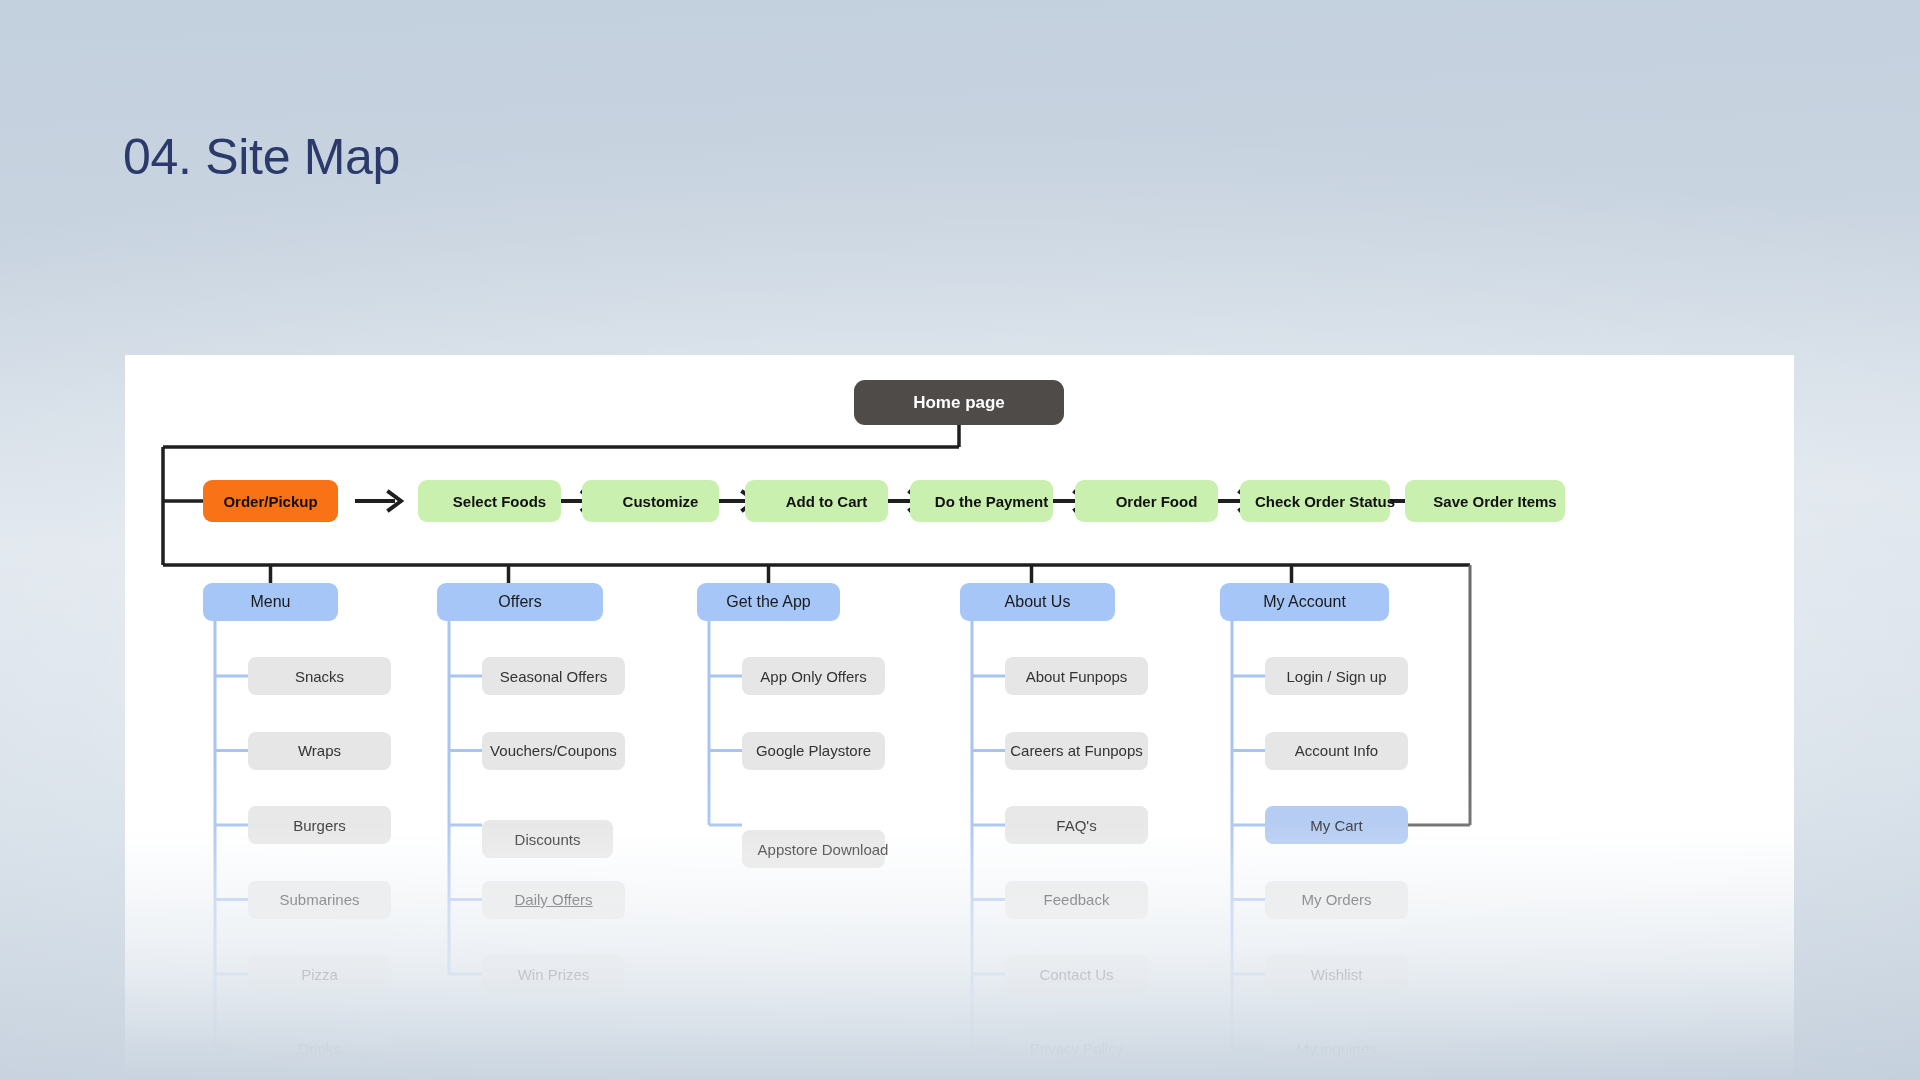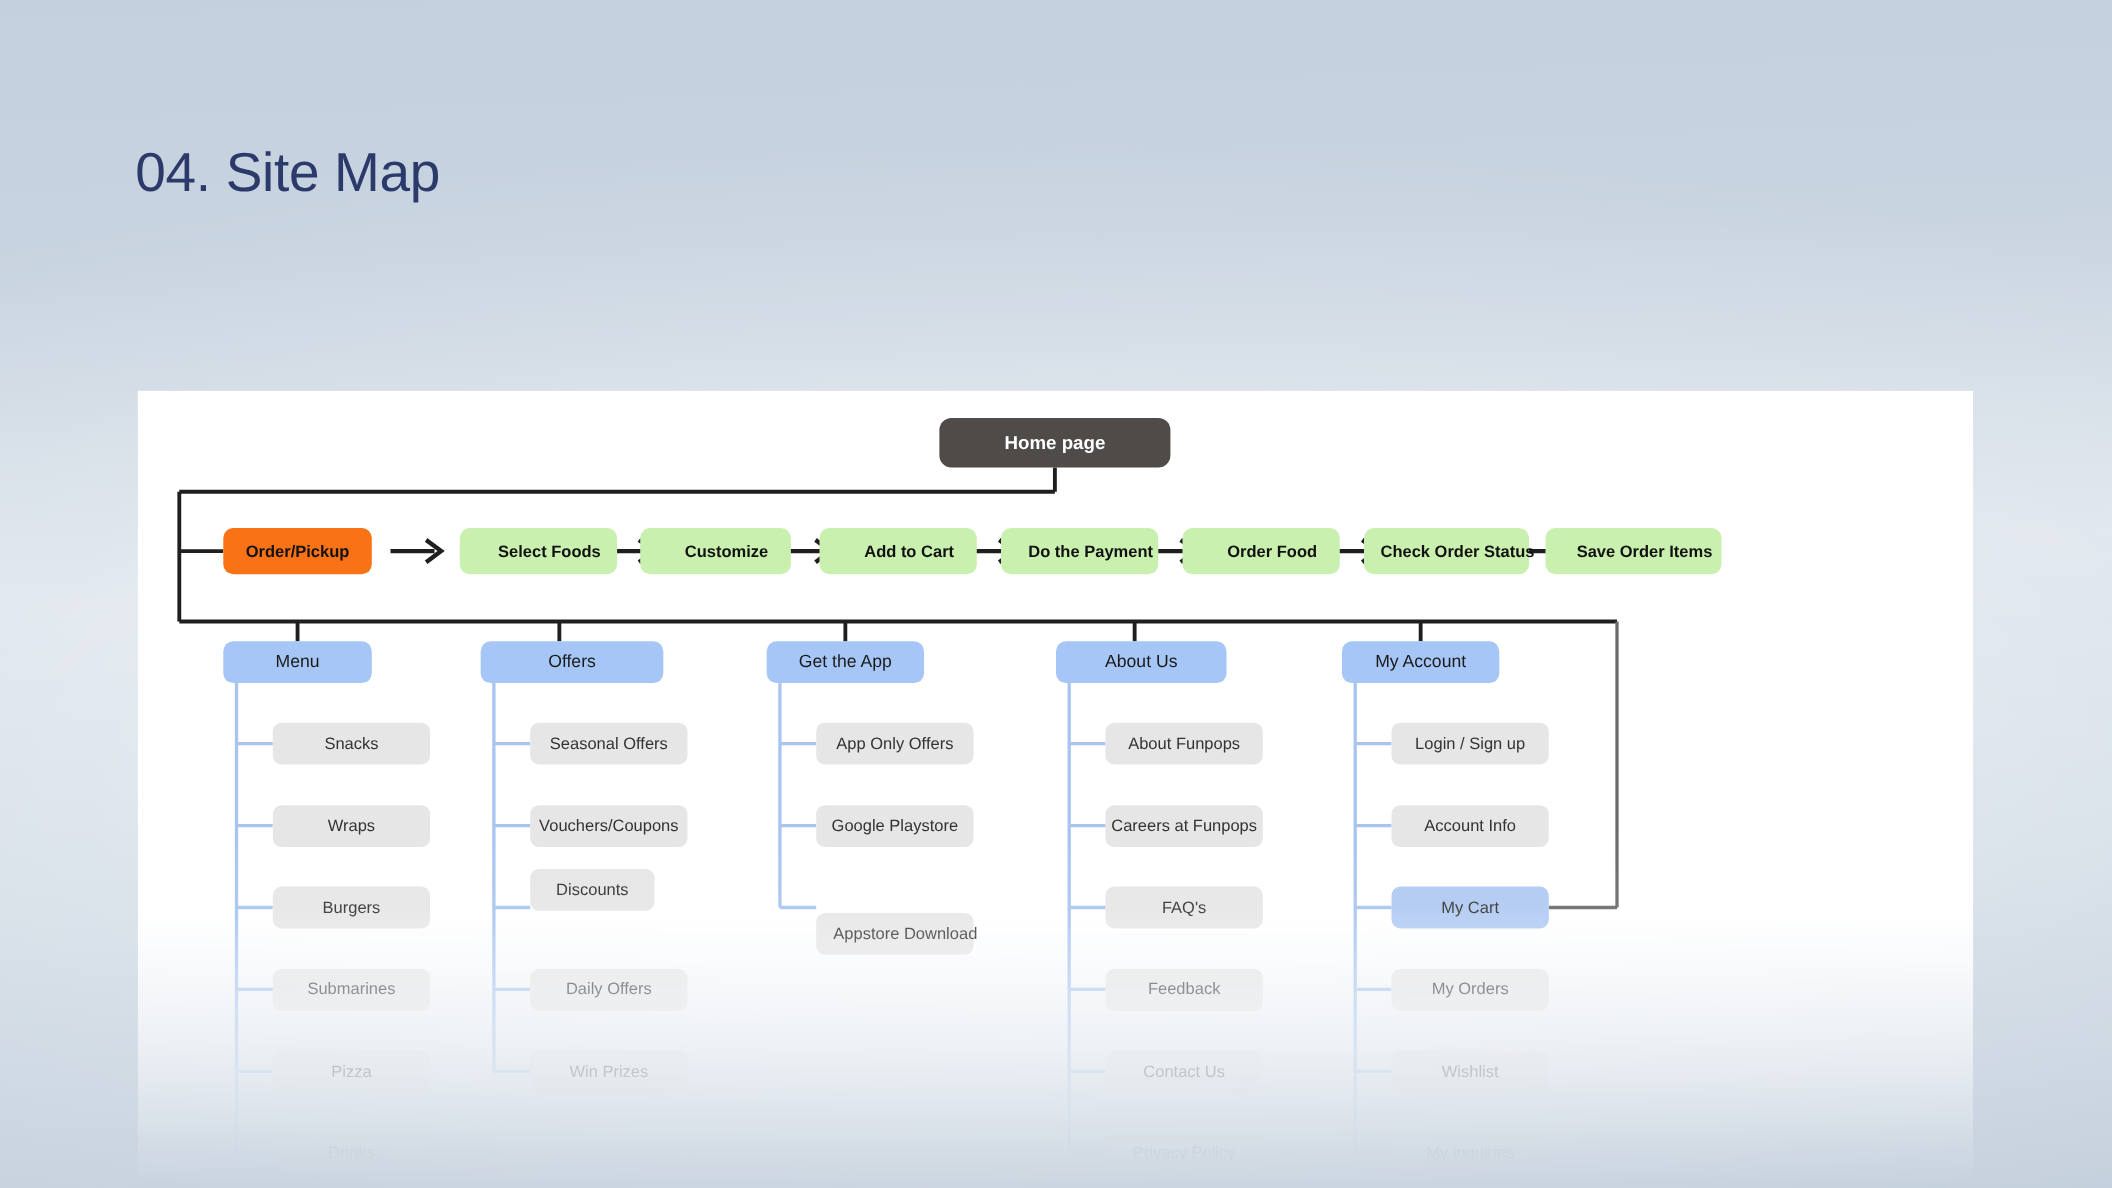--- a/index.html
+++ b/index.html
@@ -151,35 +151,35 @@
       <div class="node section" style="left: 78px; top: 228px; width: 135px; height: 38px;">Menu</div>
       <div class="node leaf" style="left: 123px; top: 302px; width: 143px; height: 38px;">Snacks</div>
       <div class="node leaf" style="left: 123px; top: 376.5px; width: 143px; height: 38px;">Wraps</div>
       <div class="node leaf" style="left: 123px; top: 451px; width: 143px; height: 38px;">Burgers</div>
       <div class="node leaf" style="left: 123px; top: 525.5px; width: 143px; height: 38px;">Submarines</div>
       <div class="node leaf" style="left: 123px; top: 600px; width: 143px; height: 38px;">Pizza</div>
       <div class="node leaf" style="left: 123px; top: 674.5px; width: 143px; height: 38px;">Drinks</div>
       <div class="node section" style="left: 312px; top: 228px; width: 166px; height: 38px;">Offers</div>
       <div class="node leaf" style="left: 357px; top: 302px; width: 143px; height: 38px;">Seasonal Offers</div>
       <div class="node leaf" style="left: 357px; top: 376.5px; width: 143px; height: 38px;">Vouchers/Coupons</div>
-      <div class="node leaf" style="left: 357px; top: 435px; width: 113px; height: 38px;">Discounts</div>
-      <div class="node leaf" style="left: 357px; top: 525.5px; width: 143px; height: 38px;">Daily Offers</div>
+      <div class="node leaf" style="left: 357px; top: 465px; width: 131px; height: 38px;">Discounts</div>
+      <div class="node leaf" style="left: 357px; top: 525.5px; width: 143px; height: 38px; text-decoration: underline;">Daily Offers</div>
       <div class="node leaf" style="left: 357px; top: 600px; width: 143px; height: 38px;">Win Prizes</div>
       <div class="node section" style="left: 572px; top: 228px; width: 143px; height: 38px;">Get the App</div>
       <div class="node leaf" style="left: 617px; top: 302px; width: 143px; height: 38px;">App Only Offers</div>
       <div class="node leaf" style="left: 617px; top: 376.5px; width: 143px; height: 38px;">Google Playstore</div>
       <div class="node leaf" style="left: 617px; top: 475px; width: 143px; height: 38px; padding-left: 19px;">Appstore Download</div>
       <div class="node section" style="left: 835px; top: 228px; width: 155px; height: 38px;">About Us</div>
       <div class="node leaf" style="left: 880px; top: 302px; width: 143px; height: 38px;">About Funpops</div>
       <div class="node leaf" style="left: 880px; top: 376.5px; width: 143px; height: 38px;">Careers at Funpops</div>
       <div class="node leaf" style="left: 880px; top: 451px; width: 143px; height: 38px;">FAQ's</div>
       <div class="node leaf" style="left: 880px; top: 525.5px; width: 143px; height: 38px;">Feedback</div>
       <div class="node leaf" style="left: 880px; top: 600px; width: 143px; height: 38px;">Contact Us</div>
       <div class="node leaf" style="left: 880px; top: 674.5px; width: 143px; height: 38px;">Privacy Policy</div>
-      <div class="node section" style="left: 1095px; top: 228px; width: 143px; height: 38px;">My Account</div>
+      <div class="node section" style="left: 1095px; top: 228px; width: 169px; height: 38px;">My Account</div>
       <div class="node leaf" style="left: 1140px; top: 302px; width: 143px; height: 38px;">Login / Sign up</div>
       <div class="node leaf" style="left: 1140px; top: 376.5px; width: 143px; height: 38px;">Account Info</div>
       <div class="node leaf accent" style="left: 1140px; top: 451px; width: 143px; height: 38px;">My Cart</div>
       <div class="node leaf" style="left: 1140px; top: 525.5px; width: 143px; height: 38px;">My Orders</div>
       <div class="node leaf" style="left: 1140px; top: 600px; width: 143px; height: 38px;">Wishlist</div>
       <div class="node leaf" style="left: 1140px; top: 674.5px; width: 143px; height: 38px;">My inquiries</div>
     </div>
 </div>
 
 </body></html>

